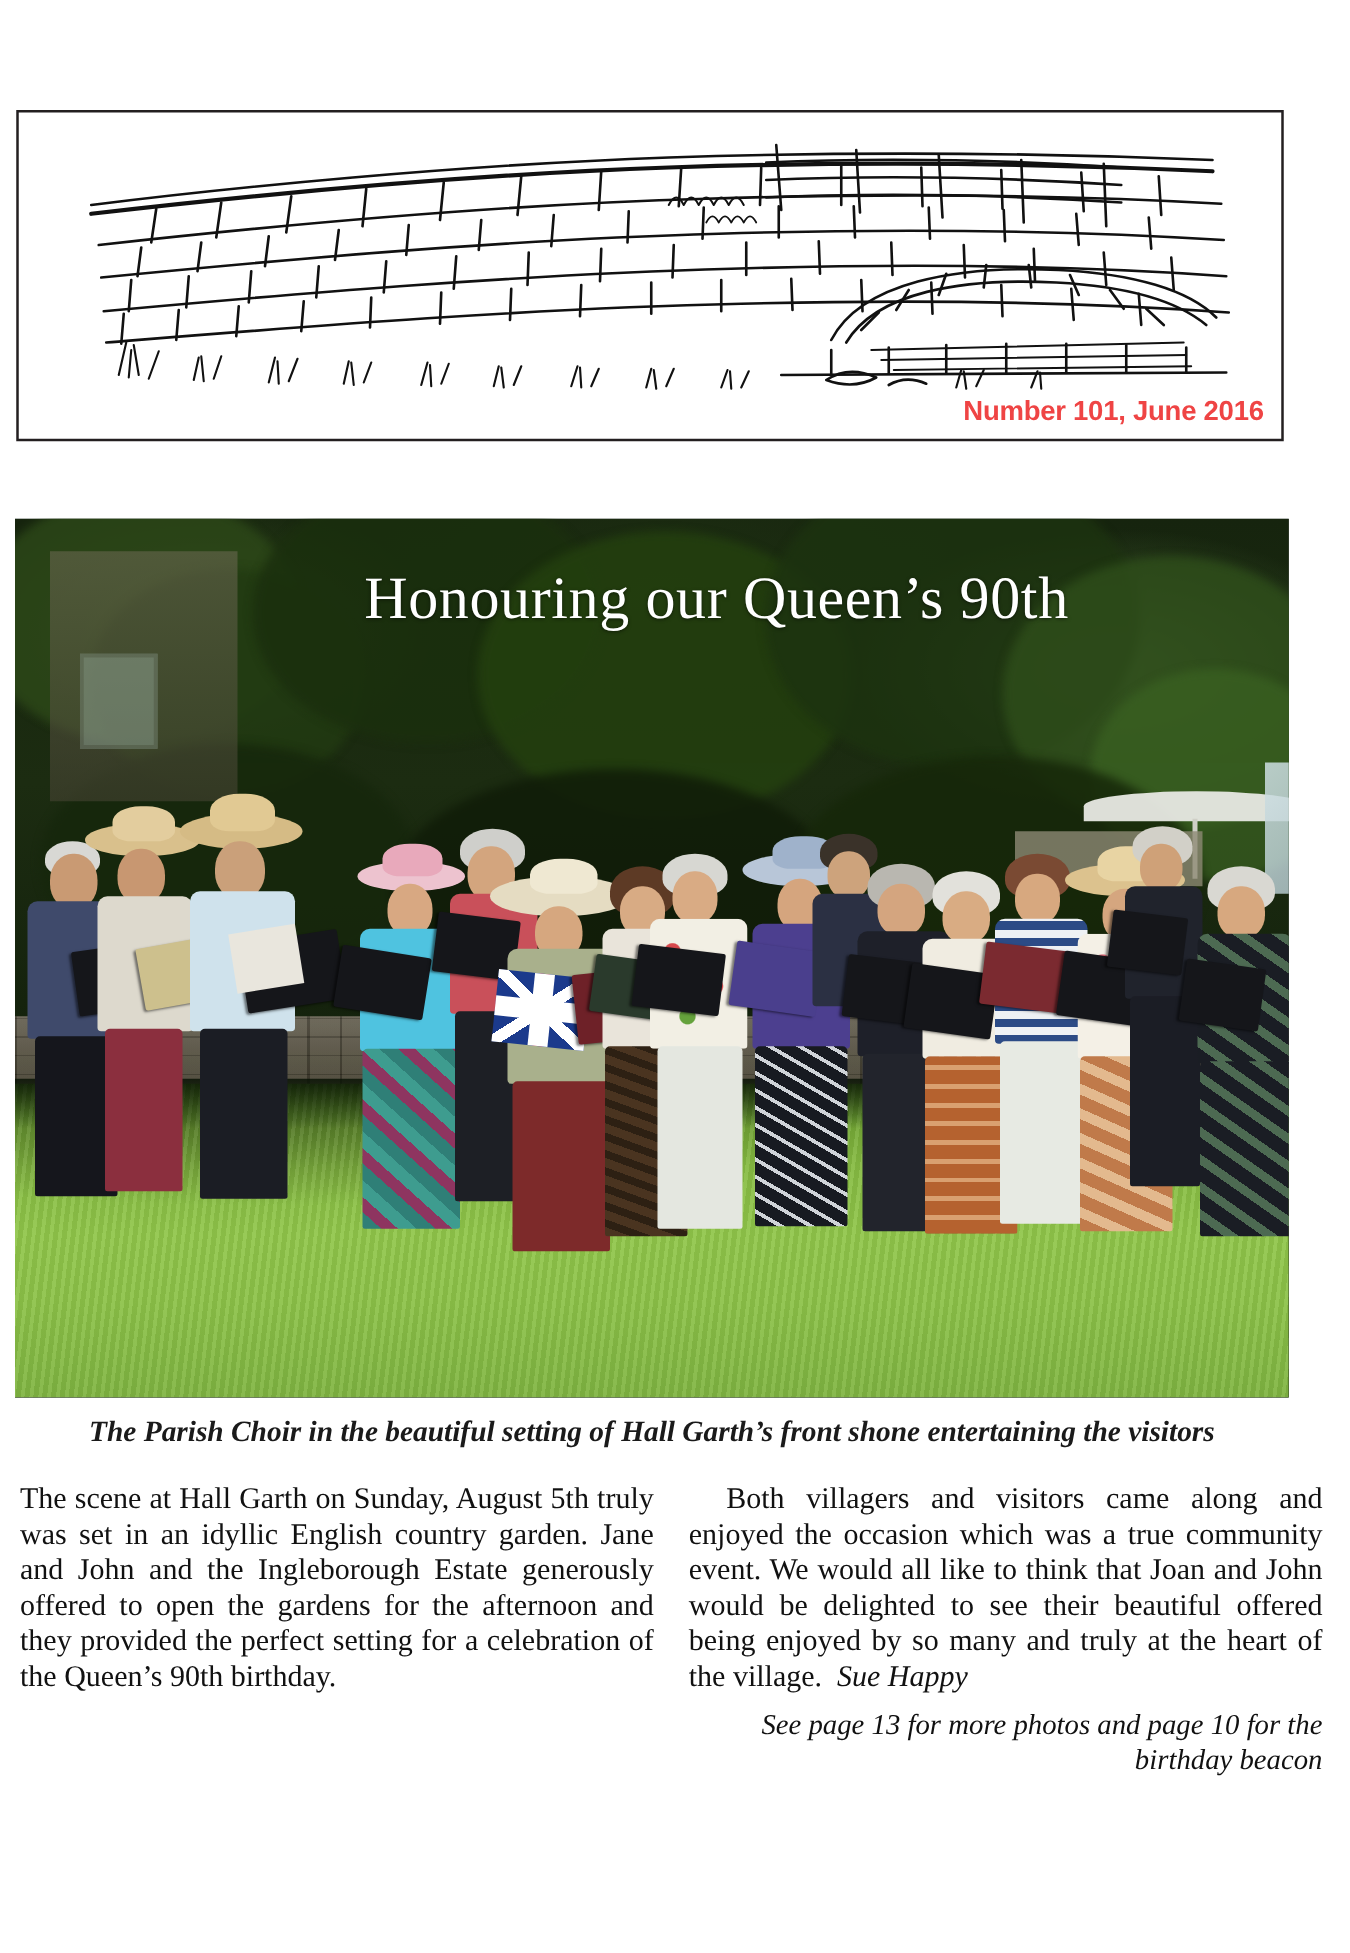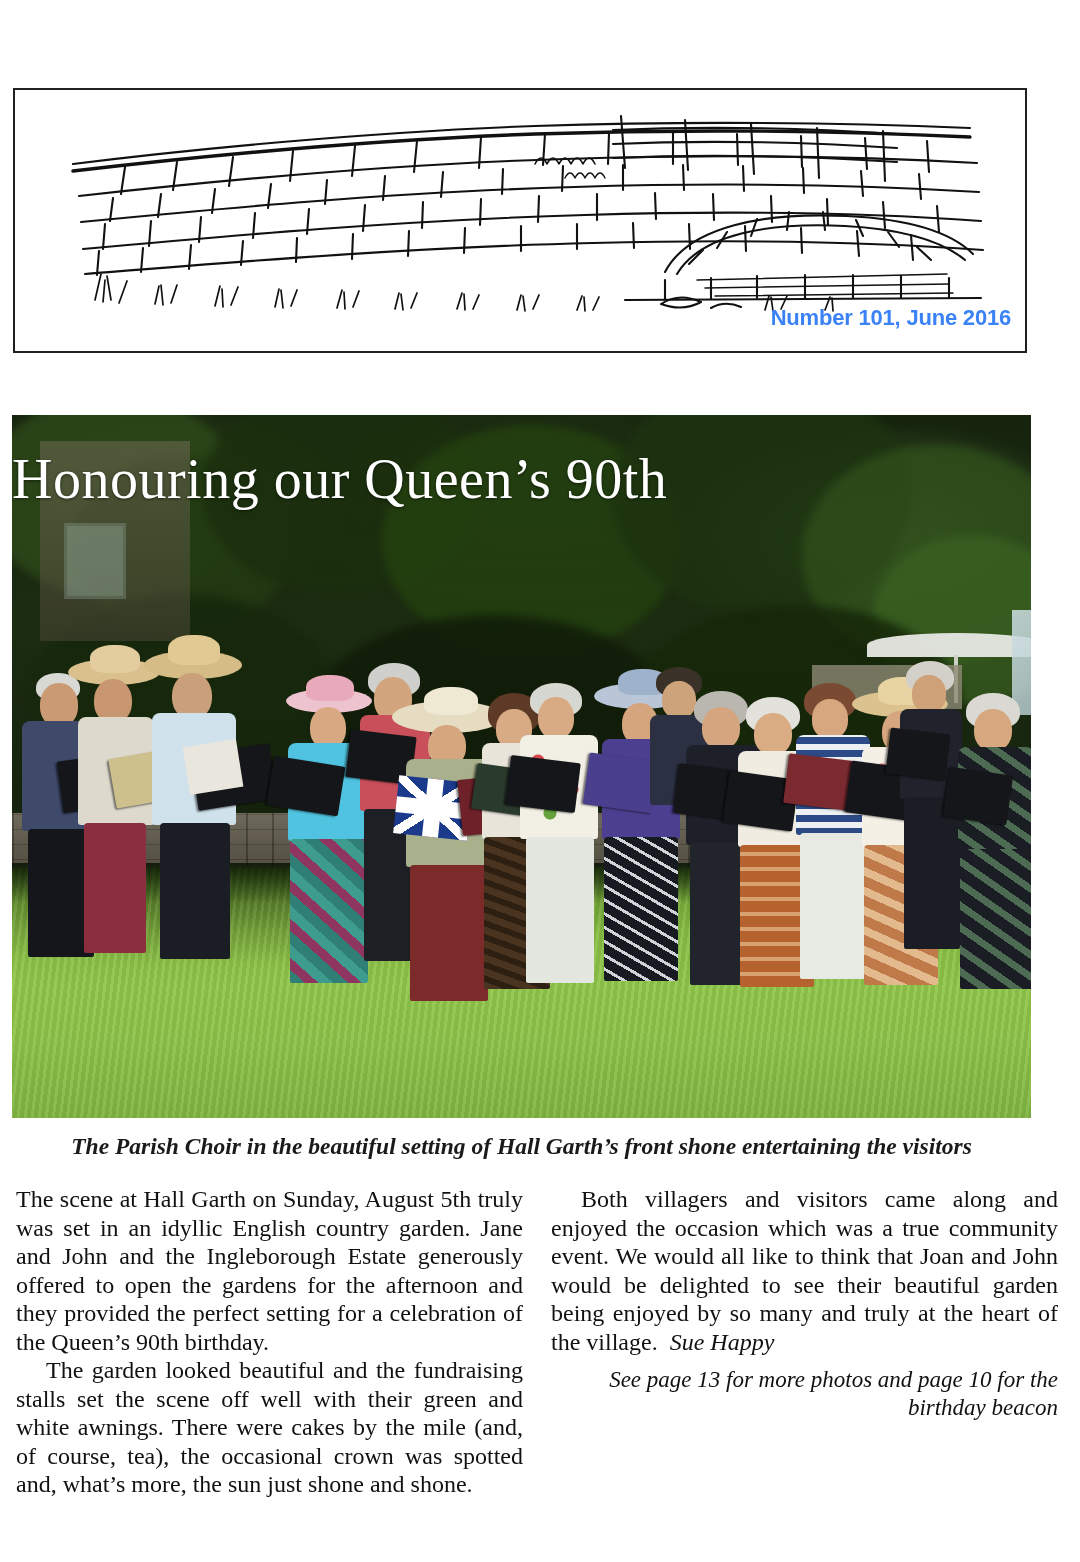--- a/index.html
+++ b/index.html
@@ -52,26 +52,26 @@
   }
   .wall-art {
     position: absolute;
     left: 50px; top: 14px;
     width: 920px; height: 212px;
   }
   .wall-art svg { display: block; width: 100%; height: 100%; }
 
   .issue-line {
     position: absolute;
-    right: 14px; bottom: 20px;
+    right: 14px; bottom: 9px;
     font-family: "Liberation Sans", sans-serif;
     font-weight: bold;
     font-size: 22px;
     letter-spacing: -0.2px;
-    color: #3b82f6;
+    color: #ef4444;
   }
 
   
   .photo {
     position: absolute;
     left: 12px; top: 415px;
     width: 1019px; height: 703px;
     overflow: hidden;
     background: #0b1408;
   }
@@ -142,24 +142,24 @@
     border-radius: 2px;
     box-shadow: -2px 1px 2px rgba(0,0,0,.5);
   }
   .s-page { position:absolute; background:#e9e6dd; }
 
   
   .headline {
     position: absolute;
     left: 0; top: 24px;
     width: 843px;
-    text-align: left;
+    text-align: right;
     color: #ffffff;
     font-family: "Liberation Serif", serif;
-    font-size: 56px;
+    font-size: 48px;
     line-height: 80px;
     font-weight: 400;
     letter-spacing: 0.5px;
     text-shadow: 0 1px 3px rgba(0,0,0,.55);
     white-space: nowrap;
   }
 
   
   .caption {
     position: absolute;
@@ -474,21 +474,20 @@
 
   <div class="headline">Honouring our Queen’s 90th</div>
 </div>
 
 <div class="caption">The Parish Choir in the beautiful setting of Hall Garth’s front shone entertaining the visitors</div>
 
 <div class="columns">
 
   <div class="col">
     <p>The scene at Hall Garth on Sunday, August 5th truly was set in an idyllic English country garden. Jane and John and the Ingleborough Estate generously offered to open the gardens for the afternoon and they provided the perfect setting for a celebration of the Queen’s 90th birthday.</p>
-    <p class="indent">The garden looked beautiful and the fundraising stalls set the scene off well with their green and white awnings. There were cakes by the mile (and, of course, tea), the occasional crown was spotted and, what’s more, the sun just shone and shone.</p>
   </div>
 
   <div class="col">
-    <p class="indent"><span>Both villagers and visitors came along and enjoyed the occasion which was a true community event. We would all like to think that Joan and John would be delighted to see their beautiful garden being enjoyed by so many and truly at the heart of the village.</span><span class="byline">&nbsp;&nbsp;<i>Sue Happy</i></span></p>
+    <p class="indent"><span>Both villagers and visitors came along and enjoyed the occasion which was a true community event. We would all like to think that Joan and John would be delighted to see their beautiful offered being enjoyed by so many and truly at the heart of the village.</span><span class="byline">&nbsp;&nbsp;<i>Sue Happy</i></span></p>
     <div class="seealso">See page 13 for more photos and page 10 for the birthday beacon</div>
   </div>
 
 </div>
 
 </body></html>

